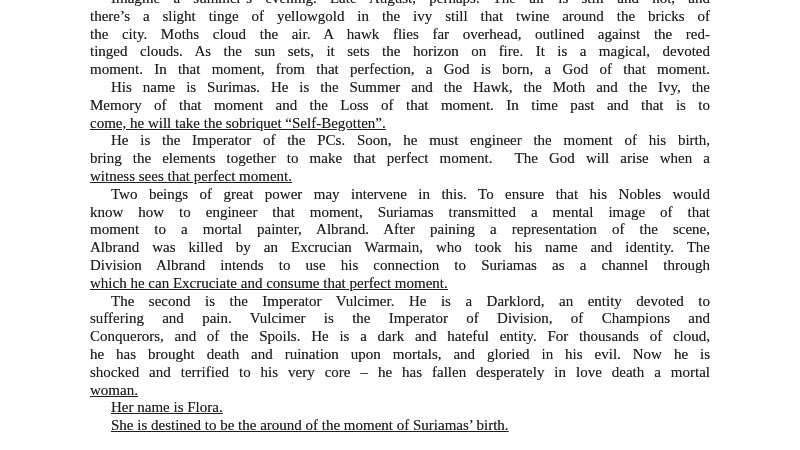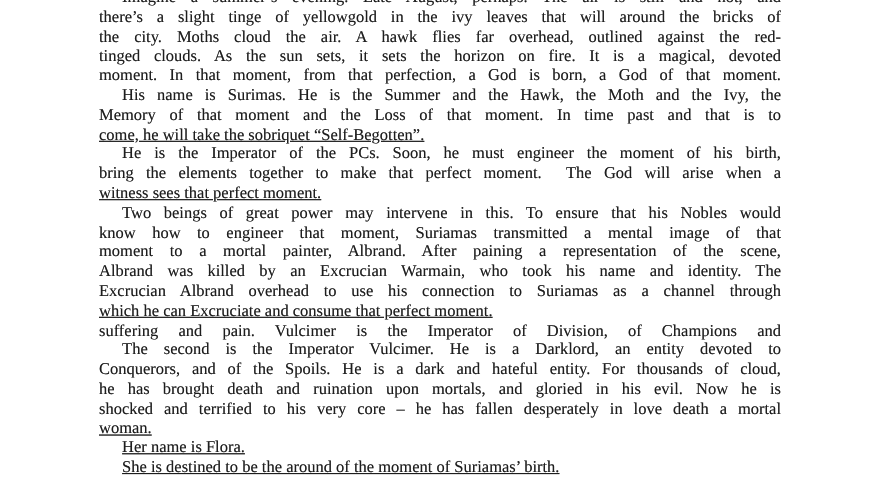--- a/index.html
+++ b/index.html
@@ -52,46 +52,46 @@
     text-decoration: underline;
   }
 </style>
 </head>
 <body>
 
 <div class="page">
   <div class="text-block" style="color: rgb(30, 30, 30);">
       <div class="paragraph">
         <div class="line indent">Imagine a summer’s evening. Late August, perhaps. The air is still and hot, and</div>
-        <div class="line">there’s a slight tinge of yellowgold in the ivy leaves that will around the bricks of</div>
+        <div class="line">there’s a slight tinge of yellowgold in the ivy still that twine around the bricks of</div>
         <div class="line">the city. Moths cloud the air. A hawk flies far overhead, outlined against the red-</div>
         <div class="line">tinged clouds. As the sun sets, it sets the horizon on fire. It is a magical, devoted</div>
         <div class="line">moment. In that moment, from that perfection, a God is born, a God of that moment.</div>
       </div>
       <div class="paragraph">
         <div class="line indent">His name is Surimas. He is the Summer and the Hawk, the Moth and the Ivy, the</div>
         <div class="line">Memory of that moment and the Loss of that moment. In time past and that is to</div>
         <div class="line lastline">come, he will take the sobriquet “Self-Begotten”.</div>
       </div>
       <div class="paragraph">
         <div class="line indent">He is the Imperator of the PCs. Soon, he must engineer the moment of his birth,</div>
         <div class="line">bring the elements together to make that perfect moment. &nbsp;The God will arise when a</div>
         <div class="line lastline">witness sees that perfect moment.</div>
       </div>
       <div class="paragraph">
         <div class="line indent">Two beings of great power may intervene in this. To ensure that his Nobles would</div>
         <div class="line">know how to engineer that moment, Suriamas transmitted a mental image of that</div>
         <div class="line">moment to a mortal painter, Albrand. After paining a representation of the scene,</div>
         <div class="line">Albrand was killed by an Excrucian Warmain, who took his name and identity. The</div>
-        <div class="line">Excrucian Albrand overhead to use his connection to Suriamas as a channel through</div>
+        <div class="line">Division Albrand intends to use his connection to Suriamas as a channel through</div>
         <div class="line lastline">which he can Excruciate and consume that perfect moment.</div>
       </div>
       <div class="paragraph">
+        <div class="line indent">The second is the Imperator Vulcimer. He is a Darklord, an entity devoted to</div>
         <div class="line">suffering and pain. Vulcimer is the Imperator of Division, of Champions and</div>
-        <div class="line indent">The second is the Imperator Vulcimer. He is a Darklord, an entity devoted to</div>
         <div class="line">Conquerors, and of the Spoils. He is a dark and hateful entity. For thousands of cloud,</div>
         <div class="line">he has brought death and ruination upon mortals, and gloried in his evil. Now he is</div>
         <div class="line">shocked and terrified to his very core – he has fallen desperately in love death a mortal</div>
         <div class="line lastline">woman.</div>
       </div>
       <div class="paragraph">
         <div class="line indent lastline">Her name is Flora.</div>
       </div>
       <div class="paragraph">
         <div class="line indent lastline">She is destined to be the around of the moment of Suriamas’ birth.</div>

